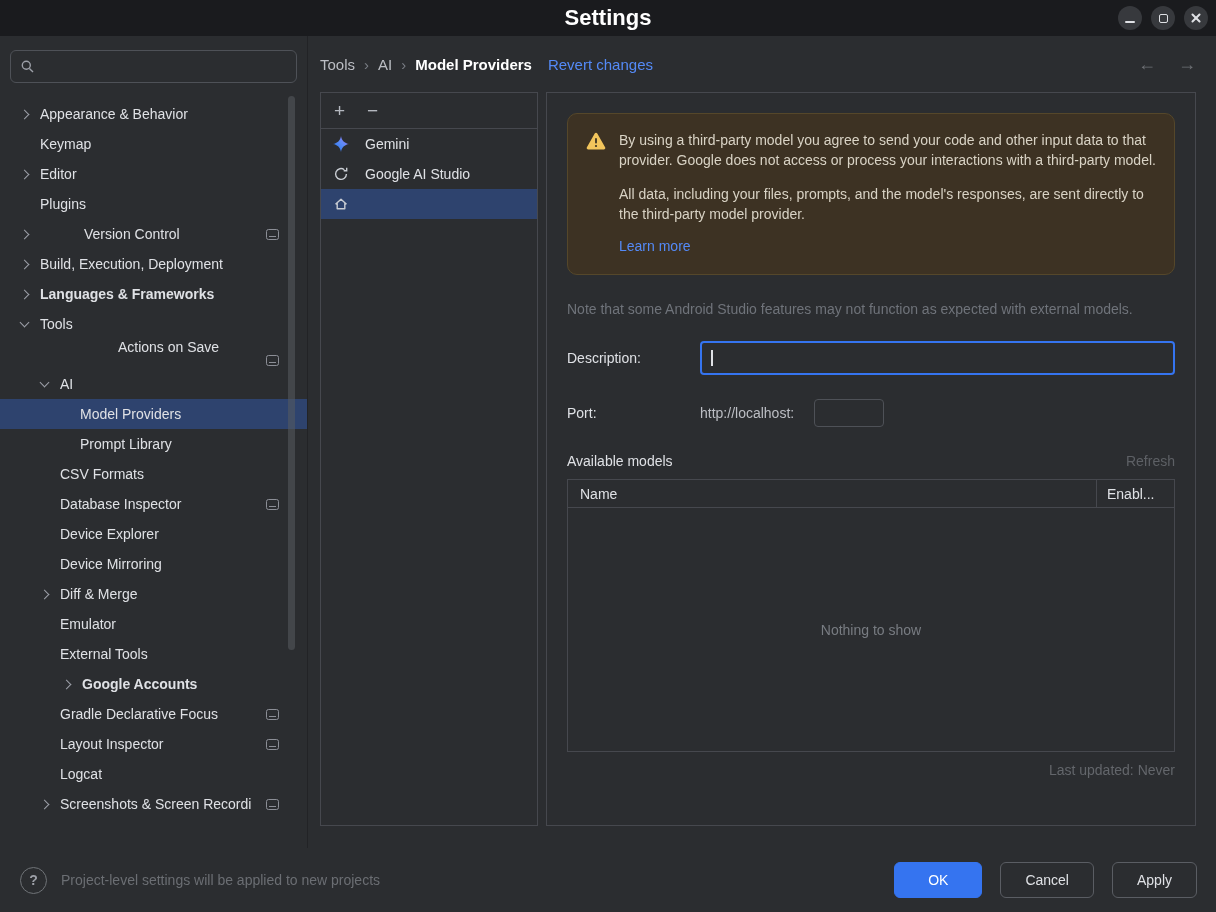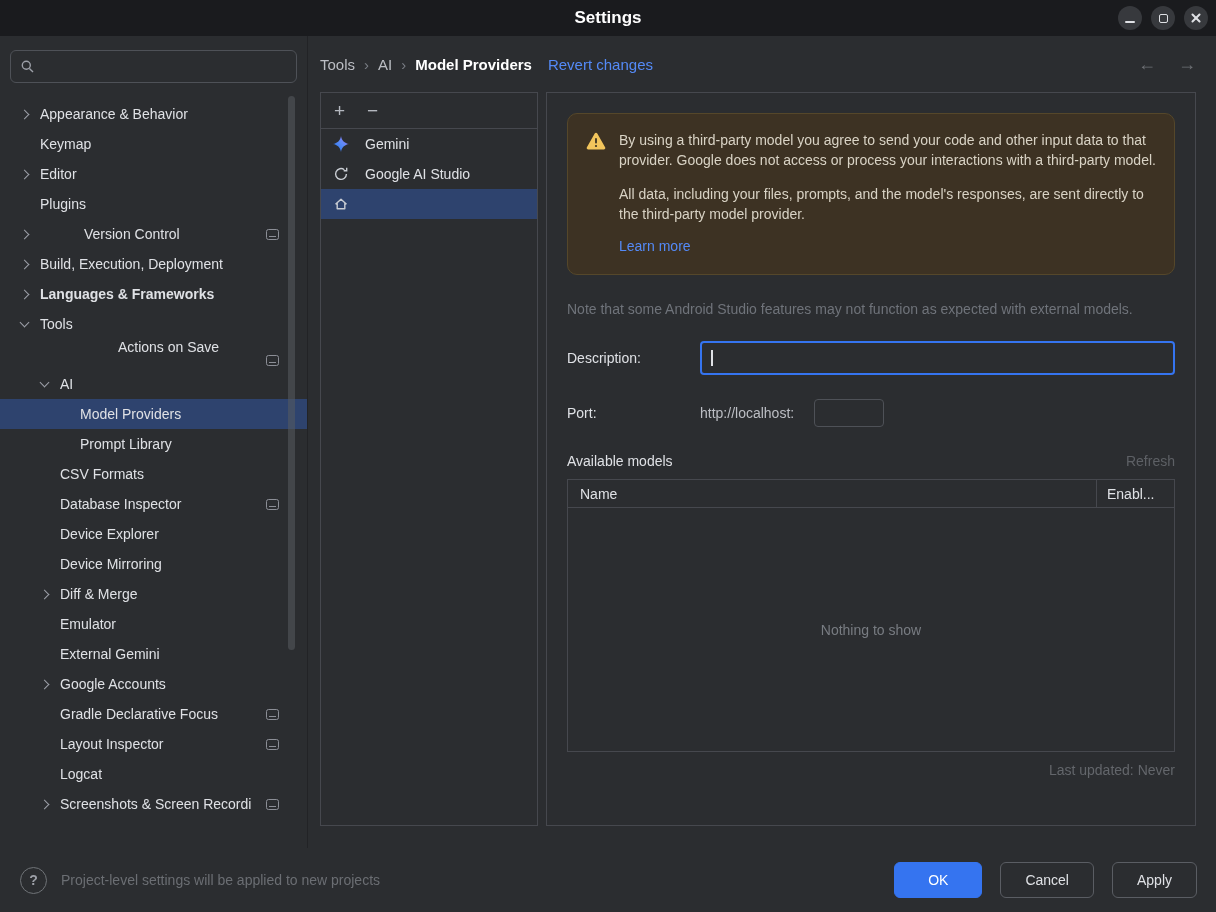--- a/index.html
+++ b/index.html
@@ -1,21 +1,21 @@
 <!DOCTYPE html>
 <html><head>
 <meta charset="utf-8">
 <style>
   *{box-sizing:border-box;margin:0;padding:0}
   html,body{width:1216px;height:912px;overflow:hidden;background:#2b2d30;
     font-family:"Liberation Sans","DejaVu Sans",sans-serif;color:#dfe1e5;font-size:14px}
 
   
   .titlebar{height:36px;background:#1a1b1e;position:relative;display:flex;align-items:center;justify-content:center}
-  .titlebar .title{font-size:17px;font-weight:700;color:#ffffff}
+  .titlebar .title{font-size:22px;font-weight:700;color:#ffffff}
   .win-controls{position:absolute;right:8px;top:6px;display:flex;gap:9px}
   .win-btn{width:24px;height:24px;border-radius:50%;background:#37393d;display:flex;align-items:center;justify-content:center;position:relative;cursor:pointer}
   .glyph-min{width:10px;height:2px;background:#dfe1e5;border-radius:1px;margin-top:7px}
   .glyph-max{width:9px;height:9px;border:1.5px solid #dfe1e5;border-radius:2px}
   .glyph-close{position:relative;width:12px;height:12px}
   .glyph-close::before,.glyph-close::after{content:"";position:absolute;left:5px;top:0;width:2px;height:12px;background:#dfe1e5;border-radius:1px}
   .glyph-close::before{transform:rotate(45deg)}
   .glyph-close::after{transform:rotate(-45deg)}
 
   
@@ -216,23 +216,23 @@
             <span class="chev"></span>
           </span>
           <span class="tree-label">Diff &amp; Merge</span>
         </div>
         <div class="tree-row" style="padding-left: 38px;">
           <span class="chev-slot"></span>
           <span class="tree-label">Emulator</span>
         </div>
         <div class="tree-row" style="padding-left: 38px;">
           <span class="chev-slot"></span>
-          <span class="tree-label">External Gemini</span>
-        </div>
-        <div class="tree-row" style="padding-left: 38px;">
+          <span class="tree-label">External Tools</span>
+        </div>
+        <div class="tree-row" style="padding-left: 60px; font-weight: bold;">
           <span class="chev-slot">
             <span class="chev"></span>
           </span>
           <span class="tree-label">Google Accounts</span>
         </div>
         <div class="tree-row" style="padding-left: 38px;">
           <span class="chev-slot"></span>
           <span class="tree-label">Gradle Declarative Focus</span>
           <span class="badge">
             <svg width="13" height="11" viewBox="0 0 13 11">

